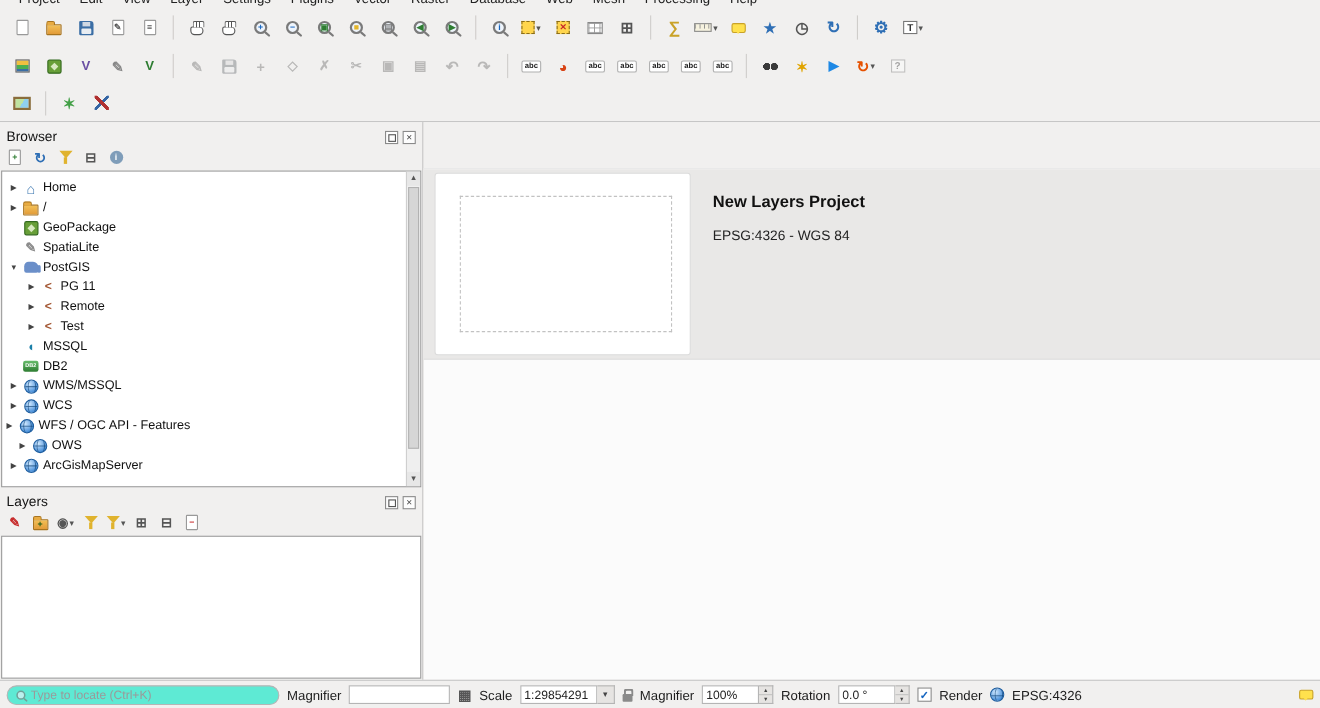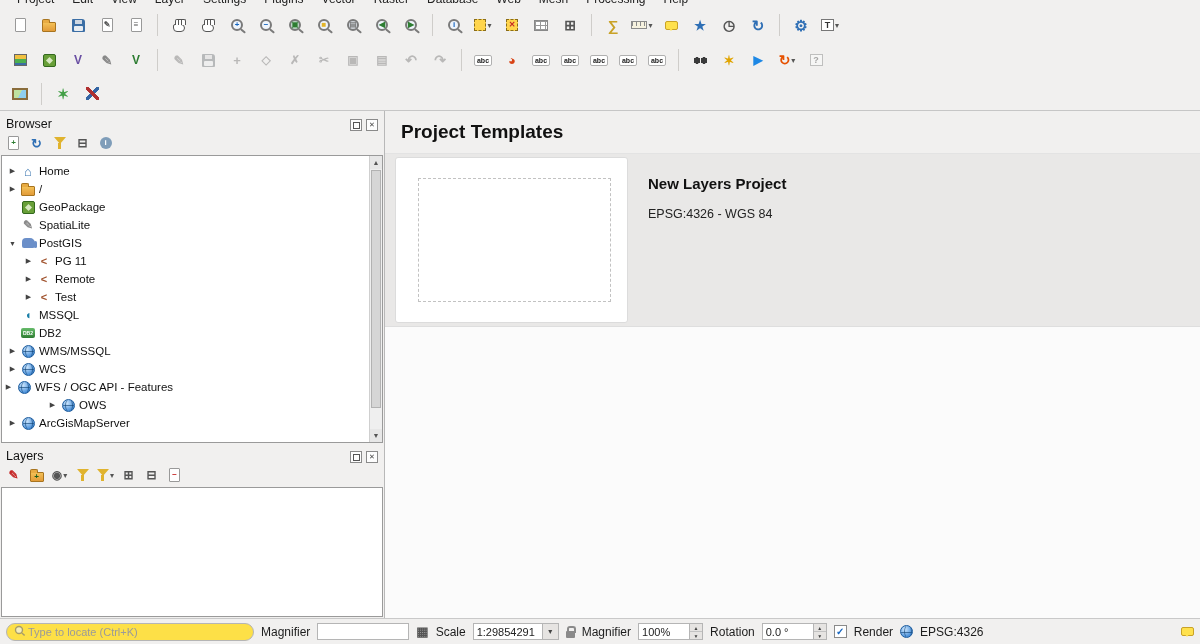--- a/index.html
+++ b/index.html
@@ -95,21 +95,21 @@
   .tpllist{position:absolute;top:42px;left:0;right:0;bottom:0;background:#fbfbfb;border-top:1px solid #e3e3e3}
   .tplitem{height:173px;background:#e9e8e7;border-bottom:1px solid #dedede;display:flex;padding:3px 0 3px 10px}
   .thumb{width:233px;flex:none;background:#fff;border:1px solid #dcdcdc;border-radius:3px;position:relative}
   .thumbdash{position:absolute;left:22px;right:16px;top:20px;bottom:20px;border:1px dashed #c2c2c2}
   .tinfo{padding:18px 0 0 20px}
   .tname{font-size:15px;font-weight:bold;color:#111}
   .tcrs{font-size:12.5px;color:#222;margin-top:15px}
 
   
   .statusbar{position:absolute;left:0;right:0;bottom:0;height:26px;background:#f1f0ef;border-top:1px solid #c9c9c9;display:flex;align-items:center;gap:7px;padding:0 6px;font-size:12px}
-  .locate{width:248px;height:18px;border:1px solid #b5b5b5;border-radius:10px;background:#fde047;display:flex;padding:0 6px;gap:3px}
+  .locate{width:248px;height:18px;border:1px solid #b5b5b5;border-radius:10px;background:#5eead4;display:flex;align-items:center;padding:0 6px;gap:3px}
   .locate .shp-lens{transform:scale(.7);opacity:.65}
   .locate input{border:none;outline:none;background:transparent;flex:1;font-size:11px;font-family:"Liberation Sans",sans-serif;color:#333}
   .locate input::placeholder{color:#9a9a9a}
   .sblabel{color:#1d1d1d}
   .sbinput{height:17px;border:1px solid #b5b5b5;background:#fff;font-size:11px;font-family:"Liberation Sans",sans-serif;padding:0 3px;color:#222}
   .combo,.spin{display:flex;align-items:stretch;height:17px}
   .combo .sbinput,.spin .sbinput{height:100%}
   .combobtn{width:16px;border:1px solid #b5b5b5;border-left:none;background:#e6e4e2;display:flex;align-items:center;justify-content:center;font-size:8px;color:#444}
   .spinbtns{width:13px;display:flex;flex-direction:column;border:1px solid #b5b5b5;border-left:none;background:#e6e4e2}
   .spinbtns span{flex:1;display:flex;align-items:center;justify-content:center;font-size:5px;color:#444}
@@ -496,21 +496,21 @@
             </div>
             <div class="trow" style="padding-left: 0; align-items: center;">
               <span class="tarrow">▶</span>
               <span class="ticon">
                 <span class="tbicon small">
                   <span class="shp shp-globe"></span>
                 </span>
               </span>
               <span class="tlabel">WFS / OGC API - Features</span>
             </div>
-            <div class="trow" style="padding-left: 12px; margin-left: 32px;">
+            <div class="trow" style="padding-left: 12px;">
               <span class="tarrow">▶</span>
               <span class="ticon">
                 <span class="tbicon small">
                   <span class="shp shp-globe"></span>
                 </span>
               </span>
               <span class="tlabel">OWS</span>
             </div>
             <div class="trow" style="padding-left: 4px;">
               <span class="tarrow">▶</span>
@@ -569,21 +569,20 @@
               <span class="shpg" style="color: rgb(198, 40, 40);">−</span>
             </span>
           </span>
         </div>
       <div class="layersbox"></div>
     </div>
 
   </div>
 
   <div class="mainarea">
-    <div class="maintitle">Project Templates</div>
     <div class="tpllist">
       <div class="tplitem">
         <div class="thumb">
           <div class="thumbdash"></div>
         </div>
         <div class="tinfo">
           <div class="tname">New Layers Project</div>
           <div class="tcrs">EPSG:4326 - WGS 84</div>
         </div>
       </div>

